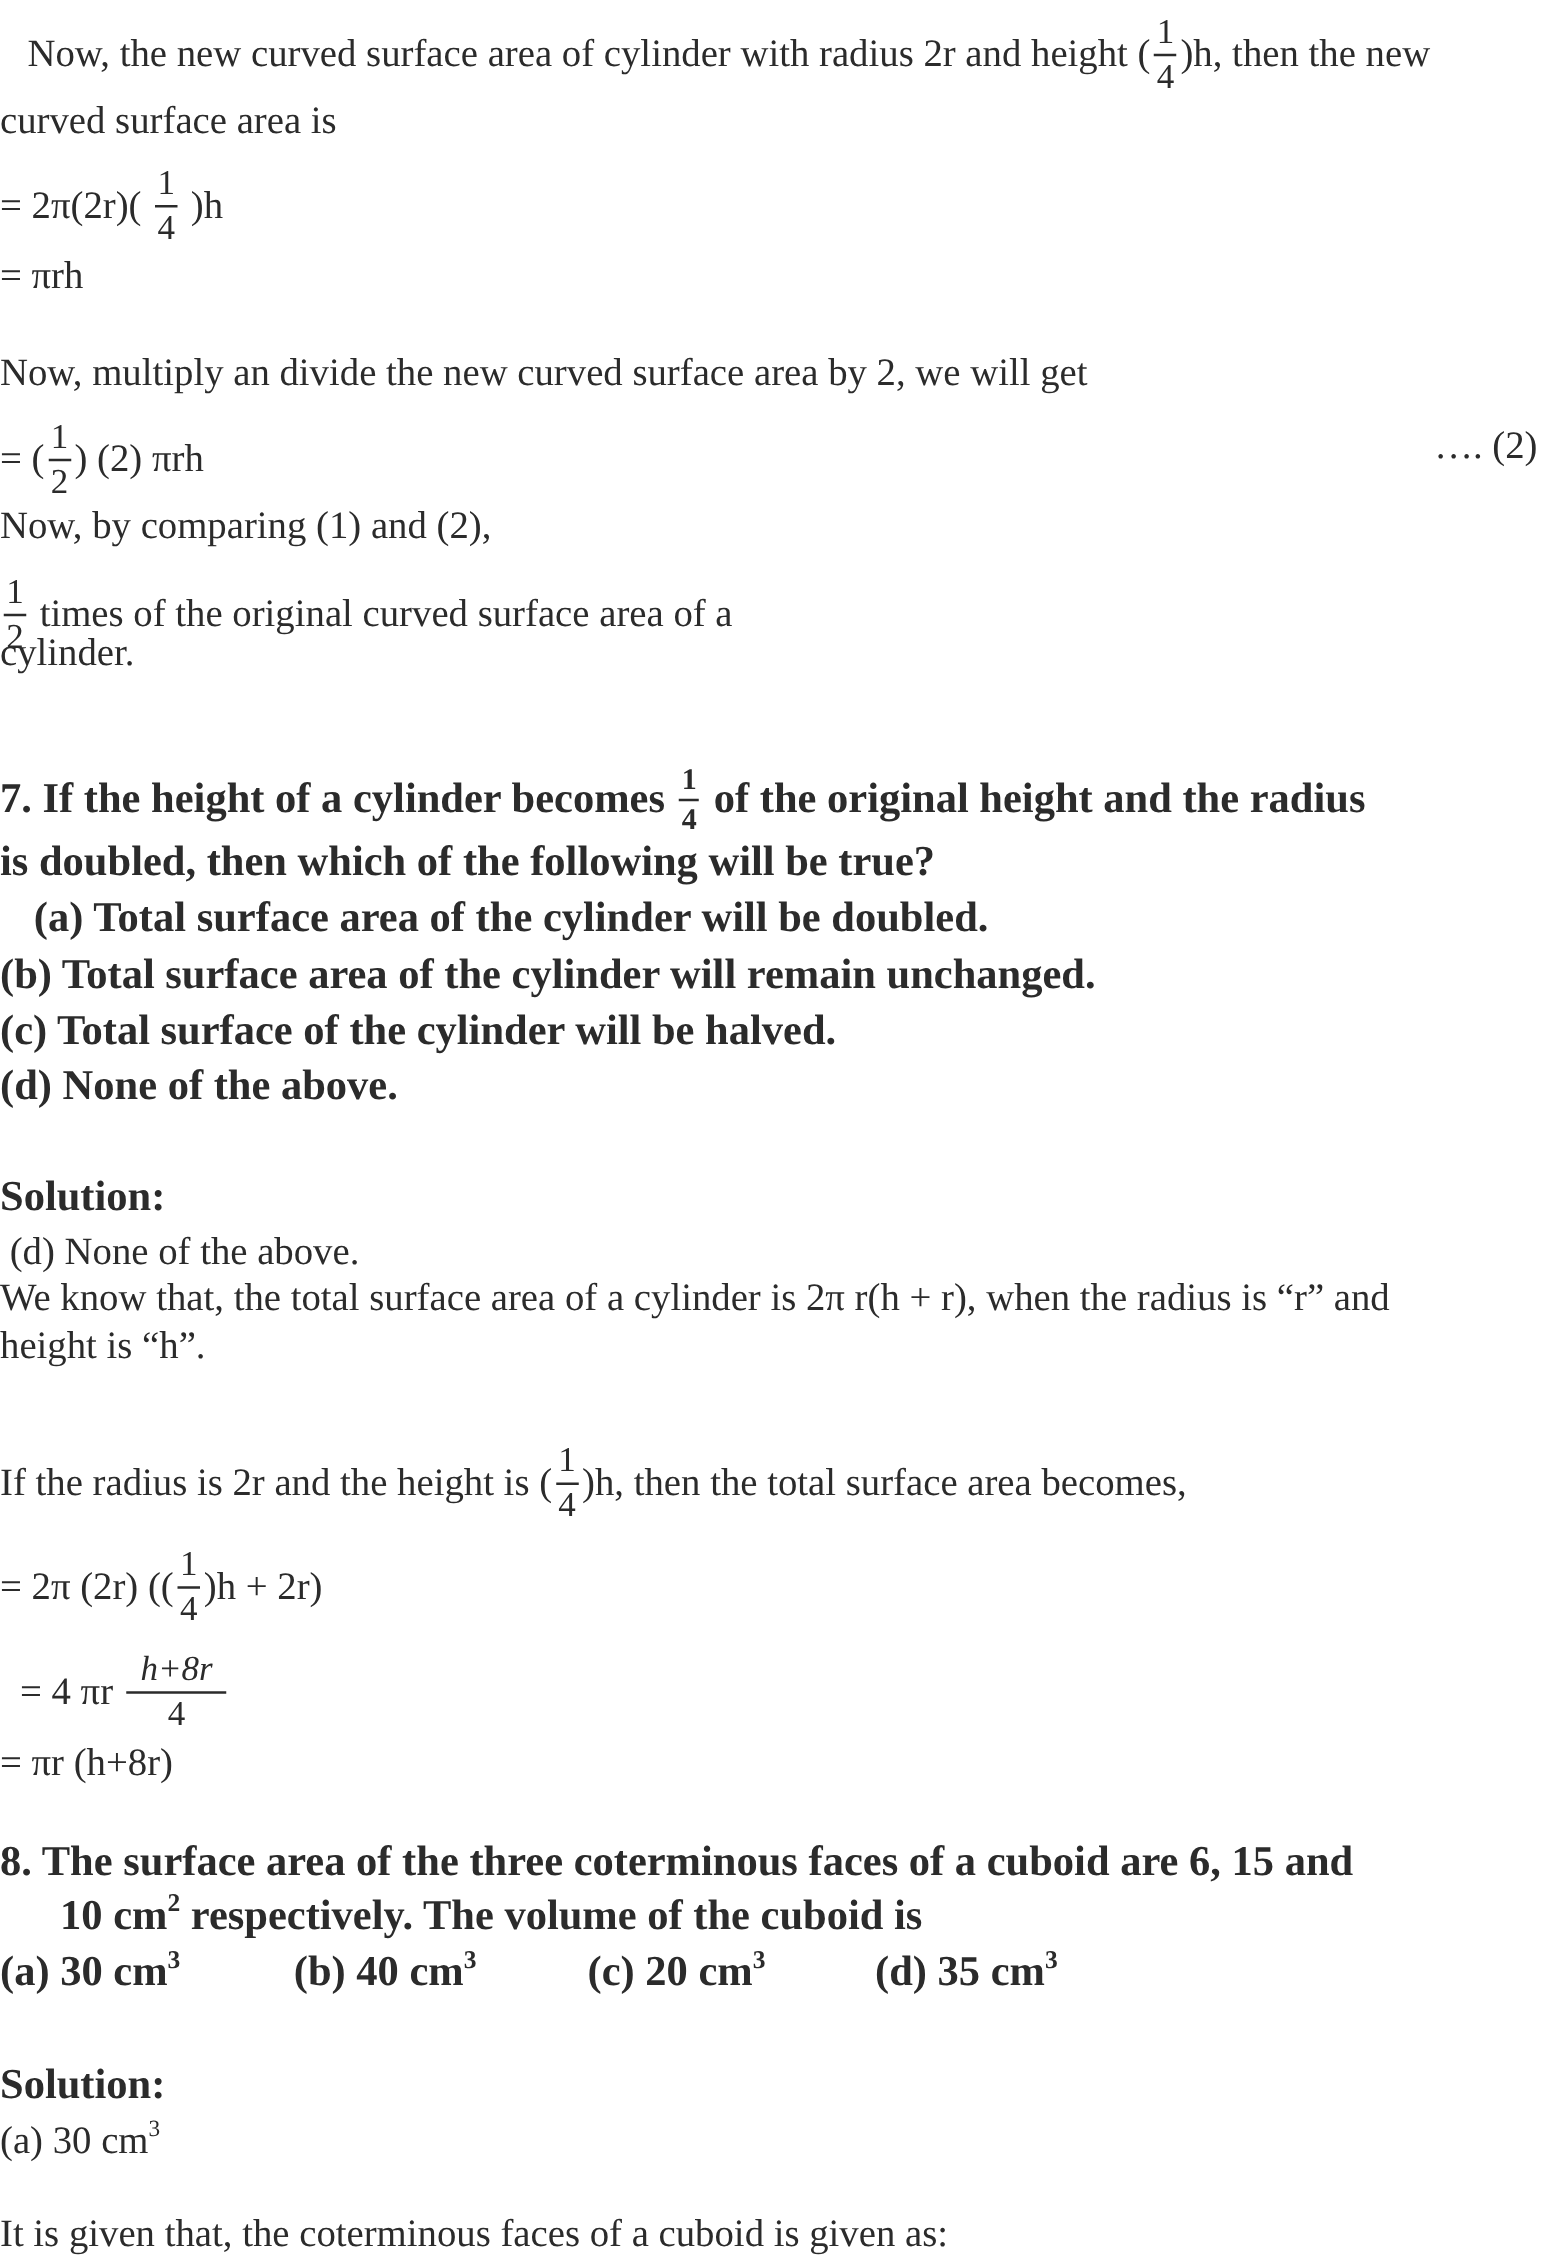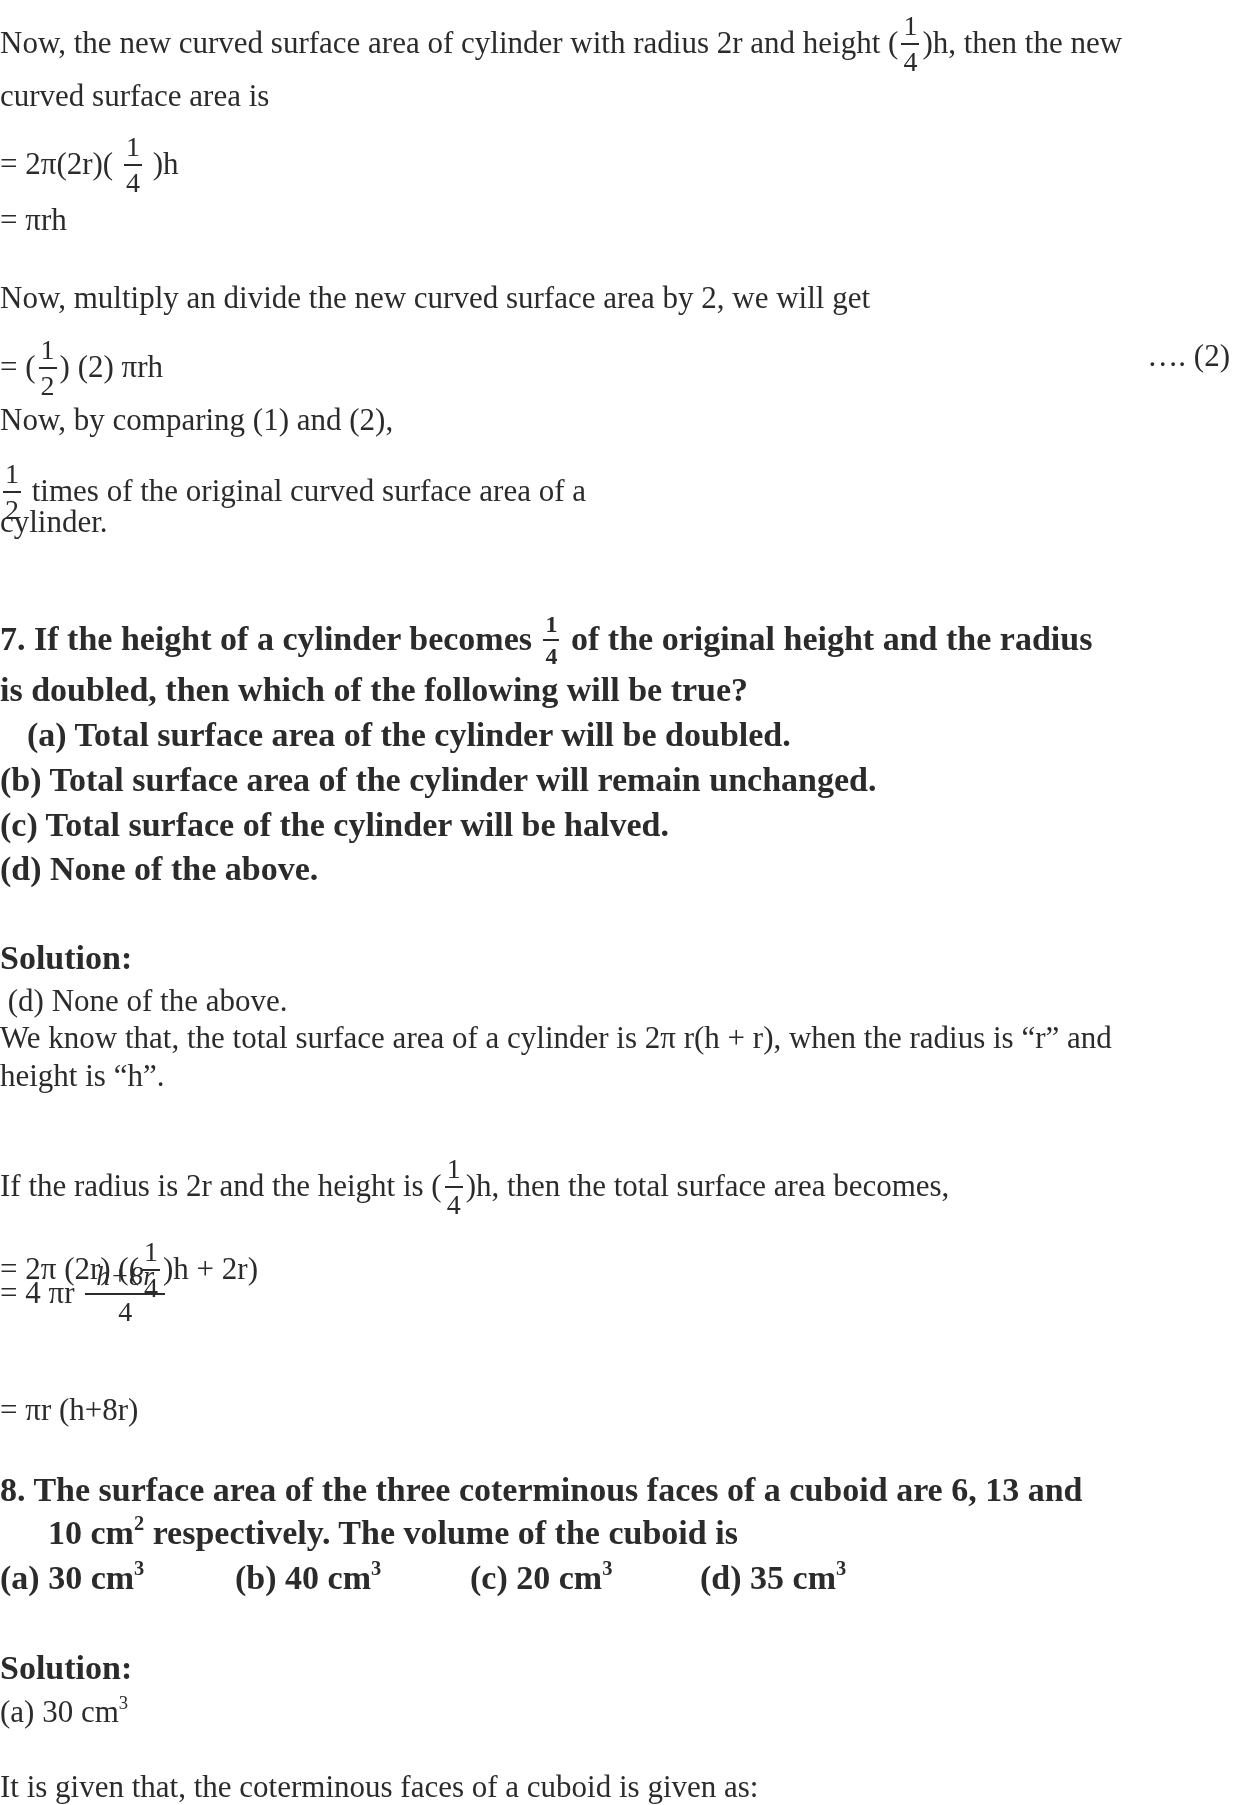--- a/index.html
+++ b/index.html
@@ -24,21 +24,21 @@
     .frac.bfrac { font-size: 24px; }
     .frac.wide .bar { min-width: 80px; }
     .italic { font-style: italic; }
     sup { font-size: 60%; line-height: 0; position: relative; top: -2px; vertical-align: super; }
     .right { position: absolute; right: 10px; }
     .opt { position: absolute; top: 0; }
   </style>
 </head>
 <body>
 
-<div class="line" style="top:14px;">
+<div class="line" style="top:14px;padding-left:22px;">
   <span>Now, the new curved surface area of cylinder with radius 2r and height (</span><span class="frac small">
       <span class="num">1</span>
       <span class="bar"></span>
       <span class="den">4</span>
     </span><span>)h, then the new</span>
 </div>
 <div class="line" style="top:78px;">curved surface area is</div>
 
 <div class="line" style="top:135px;">
   <span>= 2π(2r)( </span><span class="frac small">
@@ -98,30 +98,30 @@
 </div>
 
 <div class="line" style="top:1240px;">
   <span>= 2π (2r) ((</span><span class="frac small">
       <span class="num">1</span>
       <span class="bar"></span>
       <span class="den">4</span>
     </span><span>)h + 2r)</span>
 </div>
 
-<div class="line" style="top:1264px;">
+<div class="line" style="top:1324px;padding-left:16px;">
   <span>= 4 πr </span><span class="frac small wide">
       <span class="num italic">h+8r</span>
       <span class="bar"></span>
       <span class="den">4</span>
     </span>
 </div>
 <div class="line" style="top:1392px;">= πr (h+8r)</div>
 
-<div class="line bold" style="top:1470px;">8. The surface area of the three coterminous faces of a cuboid are 6, 13 and</div>
+<div class="line bold" style="top:1470px;">8. The surface area of the three coterminous faces of a cuboid are 6, 15 and</div>
 <div class="line bold" style="top:1513px;margin-left:48px;">
   <span>10 cm</span><sup>2</sup><span> respectively. The volume of the cuboid is</span>
 </div>
 <div class="line bold" style="top:1558px; width:1240px; height:40px;">
   <span class="opt" style="left:0;"><span>(a) 30 cm</span><sup>3</sup></span>
   <span class="opt" style="left:235px;"><span>(b) 40 cm</span><sup>3</sup></span>
   <span class="opt" style="left:470px;"><span>(c) 20 cm</span><sup>3</sup></span>
   <span class="opt" style="left:700px;"><span>(d) 35 cm</span><sup>3</sup></span>
 </div>
 

